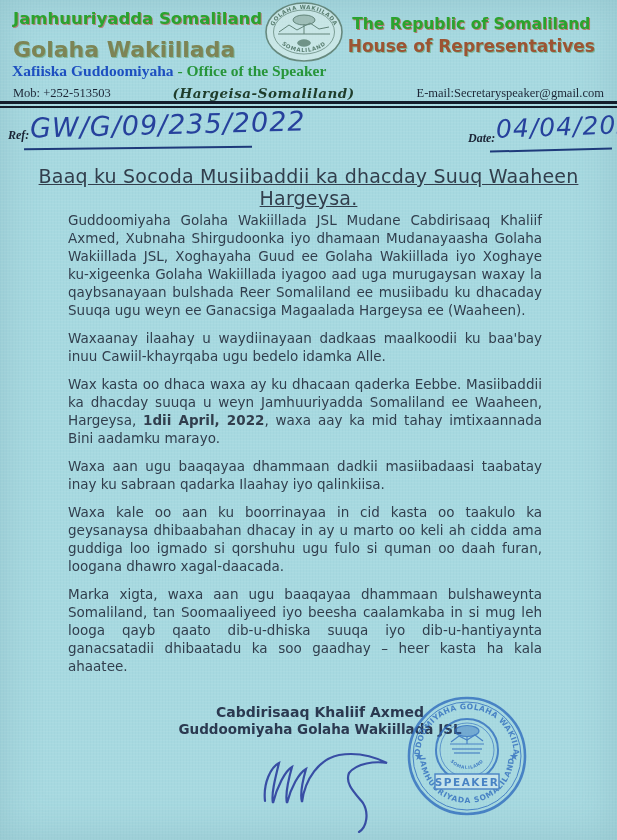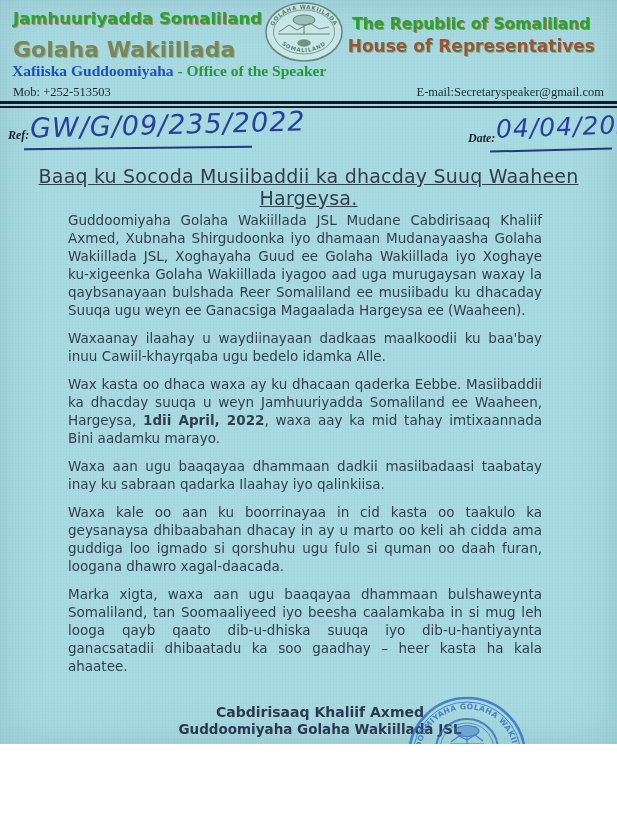--- a/index.html
+++ b/index.html
@@ -1,17 +1,17 @@
 <!DOCTYPE html>
 <html><head>
 <meta charset="utf-8">
 <style>
   html,body{margin:0;padding:0;}
   .page{
-    position:relative;width:617px;height:744px;overflow:hidden;
+    position:relative;width:617px;height:840px;overflow:hidden;
     background-color:#a7d9e0;
     background-image:
       repeating-linear-gradient(0deg, rgba(255,255,255,0.05) 0 1px, transparent 1px 3px),
       repeating-linear-gradient(90deg, rgba(110,170,185,0.07) 0 1px, transparent 1px 3px);
     font-family:"DejaVu Sans", sans-serif;
     box-shadow:inset 0 0 40px rgba(90,140,150,0.25);
   }
   
   .hdr-left{position:absolute;left:13px;top:9px;line-height:20px;}
   .hdr-left .l1{font-size:16.5px;font-weight:bold;color:#2aa32e;text-shadow:1px 1px 0 rgba(190,60,40,0.55);}
@@ -83,20 +83,21 @@
     </g>
     <path d="M34,42 C36,37 46,37 48,42 C46,47 36,47 34,42 Z" fill="#4c6f5e" fill-opacity="0.8"></path>
   </svg>
 
   <div class="office-line">
     <span class="som">Xafiiska Guddoomiyaha</span><span class="eng"> - Office of the Speaker</span>
   </div>
 
   <div class="contact-row">
     <span class="mob">Mob:  +252-513503</span>
+    <span class="loc">(Hargeisa-Somaliland)</span>
     <span class="email">E-mail:Secretaryspeaker@gmail.com</span>
   </div>
 
   <div class="divider"></div>
 
   <span class="ref-label">Ref:</span>
   <span class="ref-value">GW/G/09/235/2022</span>
   <div class="ref-underline"></div>
   <span class="date-label">Date:</span>
   <span class="date-value">04/04/2022</span>

